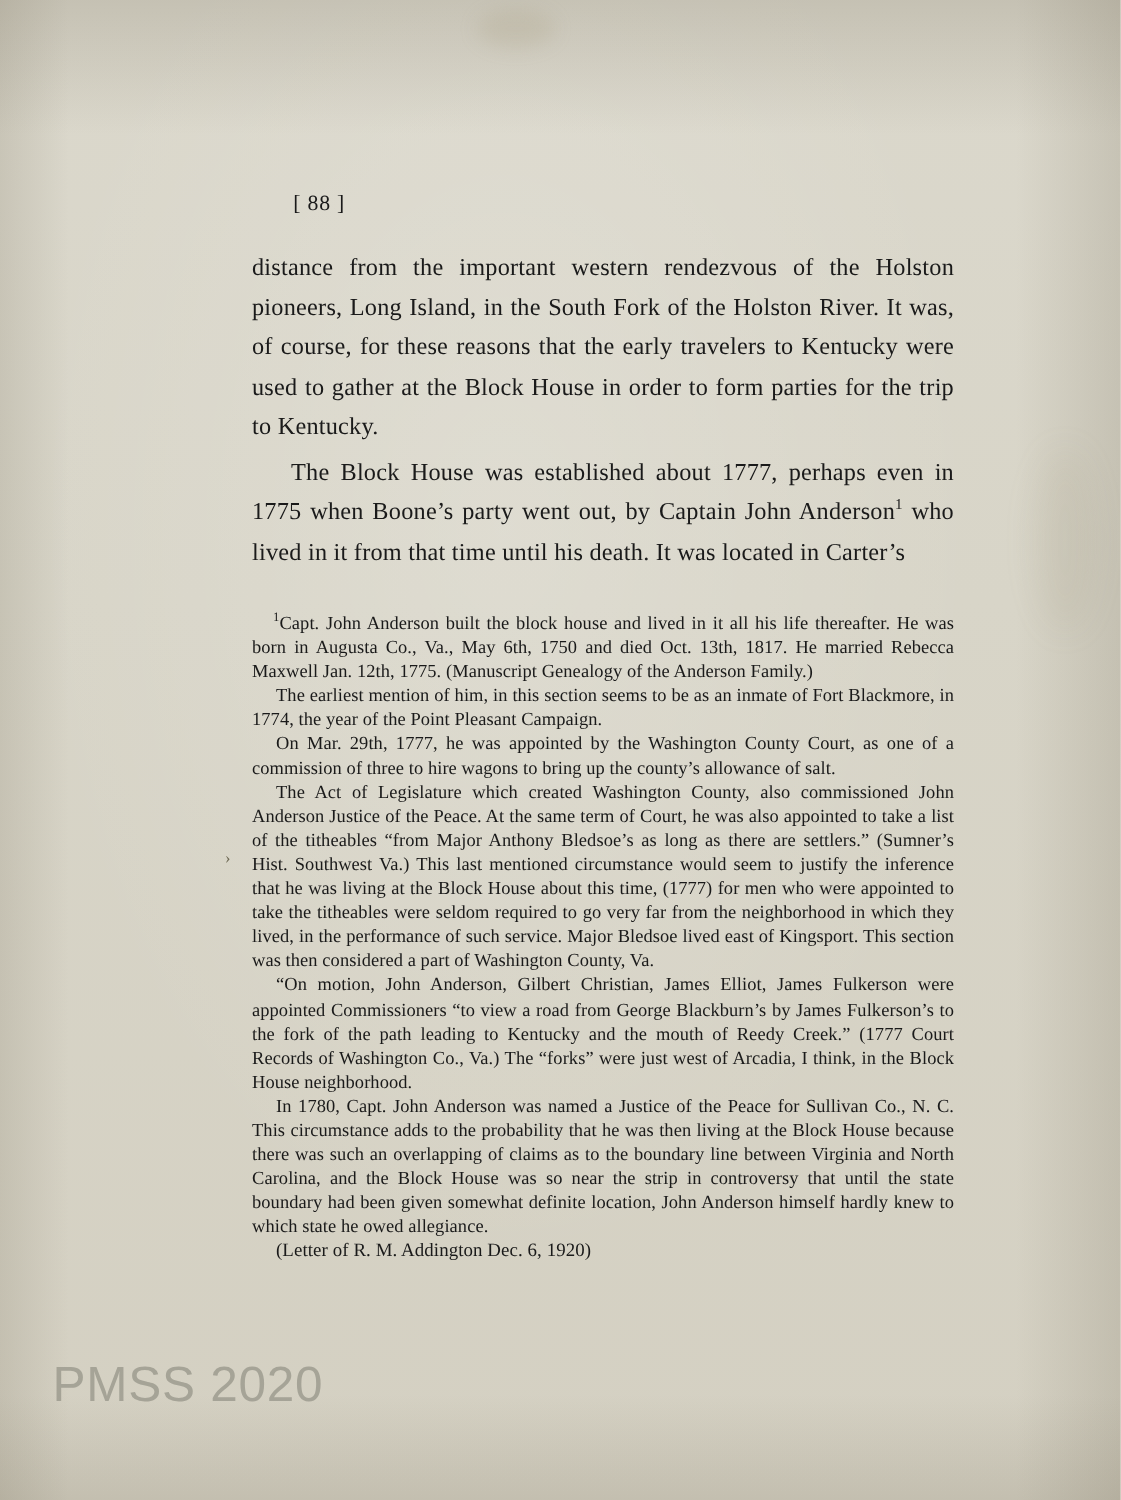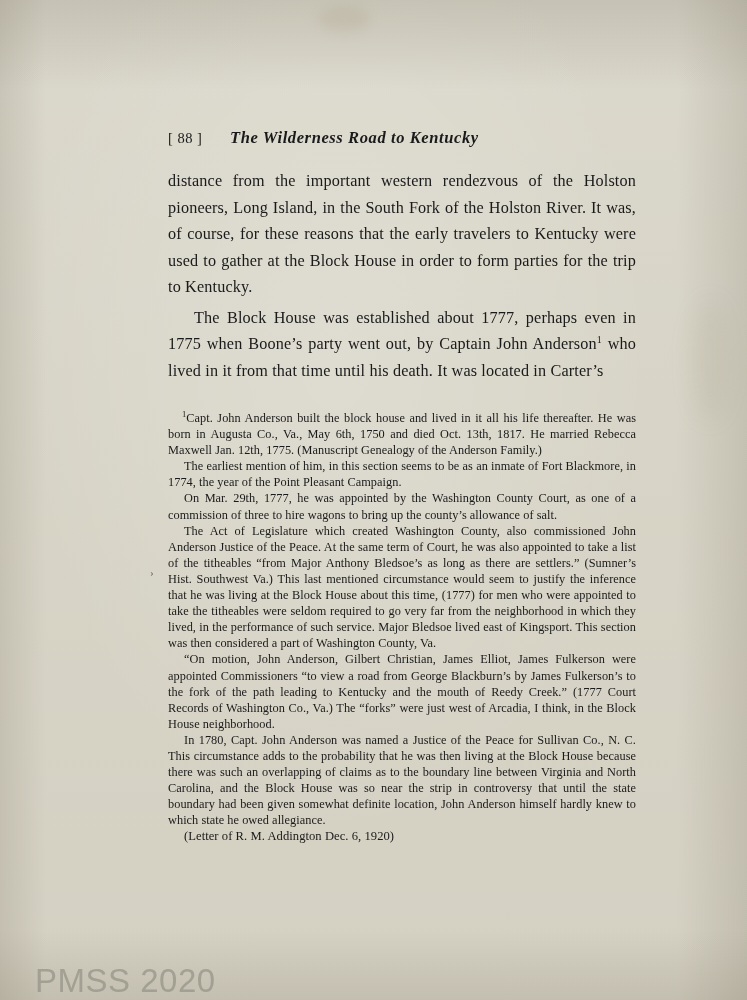--- a/index.html
+++ b/index.html
@@ -58,20 +58,21 @@
   .running-head {
     display: flex;
     align-items: baseline;
     margin-bottom: 20px;
   }
   .page-number {
     font-size: 14.5px;
     letter-spacing: 0.5px;
     width: 62px;
     flex: 0 0 62px;
+    text-align: right;
   }
   .book-title {
     font-style: italic;
     font-size: 16.5px;
     letter-spacing: 0.6px;
     font-weight: 600;
   }
 
   .body-text p {
     margin: 0 0 0 0;
@@ -129,21 +130,21 @@
     width: 9px;
     height: 9px;
     color: #6d6854;
     font-size: 11px;
     line-height: 9px;
   }
 
   .watermark {
     position: absolute;
     left: 35px;
-    top: 962px;
+    top: 904px;
     font-family: "Liberation Sans", sans-serif;
     font-size: 33px;
     letter-spacing: 0.5px;
     color: rgba(150,148,136,0.75);
   }
 
   .spot {
     position: absolute;
     border-radius: 50%;
     pointer-events: none;
@@ -159,21 +160,20 @@
   <div class="edge-shade-right"></div>
   <div class="edge-shade-bottom"></div>
   <div class="edge-shade-left"></div>
   <div class="spot spot-a"></div>
   <div class="spot spot-b"></div>
 
   <div class="content">
 
     <div class="running-head">
       <span class="page-number">[ 88 ]</span>
-      <span class="book-title">The Wilderness Road to Kentucky</span>
     </div>
 
     <div class="body-text">
       <p>distance from the important western rendezvous of the Holston pioneers, Long Island, in the South Fork of the Holston River. It was, of course, for these reasons that the early travelers to Kentucky were used to gather at the Block House in order to form parties for the trip to Kentucky.</p>
       <p class="indent"><span>The Block House was established about 1777, perhaps even in 1775 when Boone’s party went out, by Captain John Anderson</span><span class="fn-ref">1</span><span> who lived in it from that time until his death. It was located in Carter’s</span></p>
     </div>
 
     <hr class="rule">
 
     <div class="footnotes">

